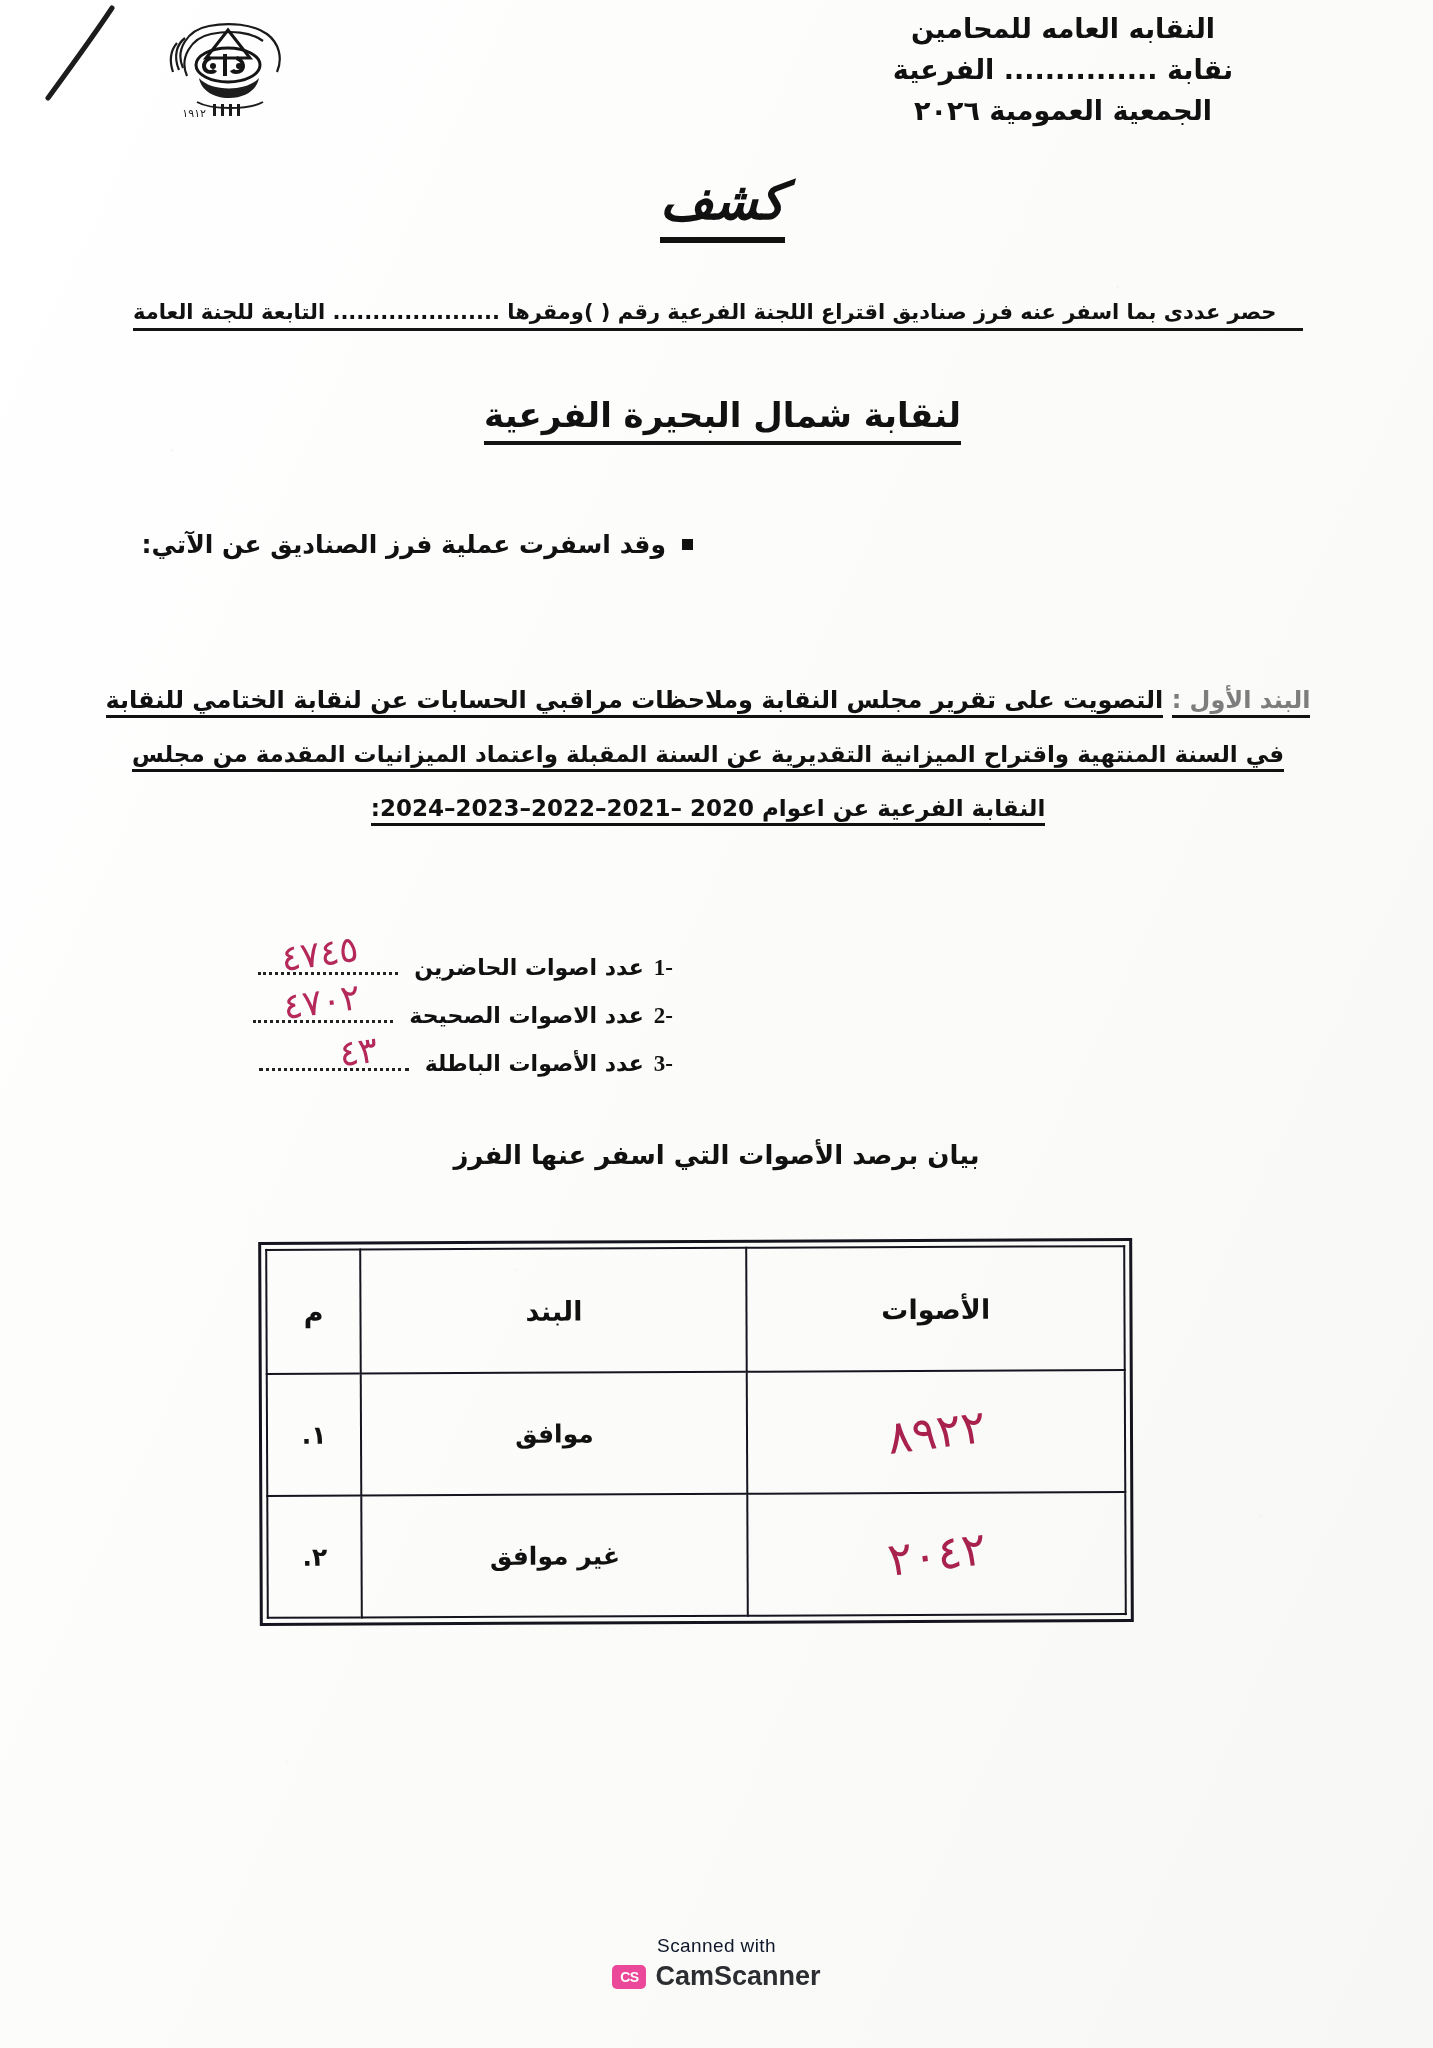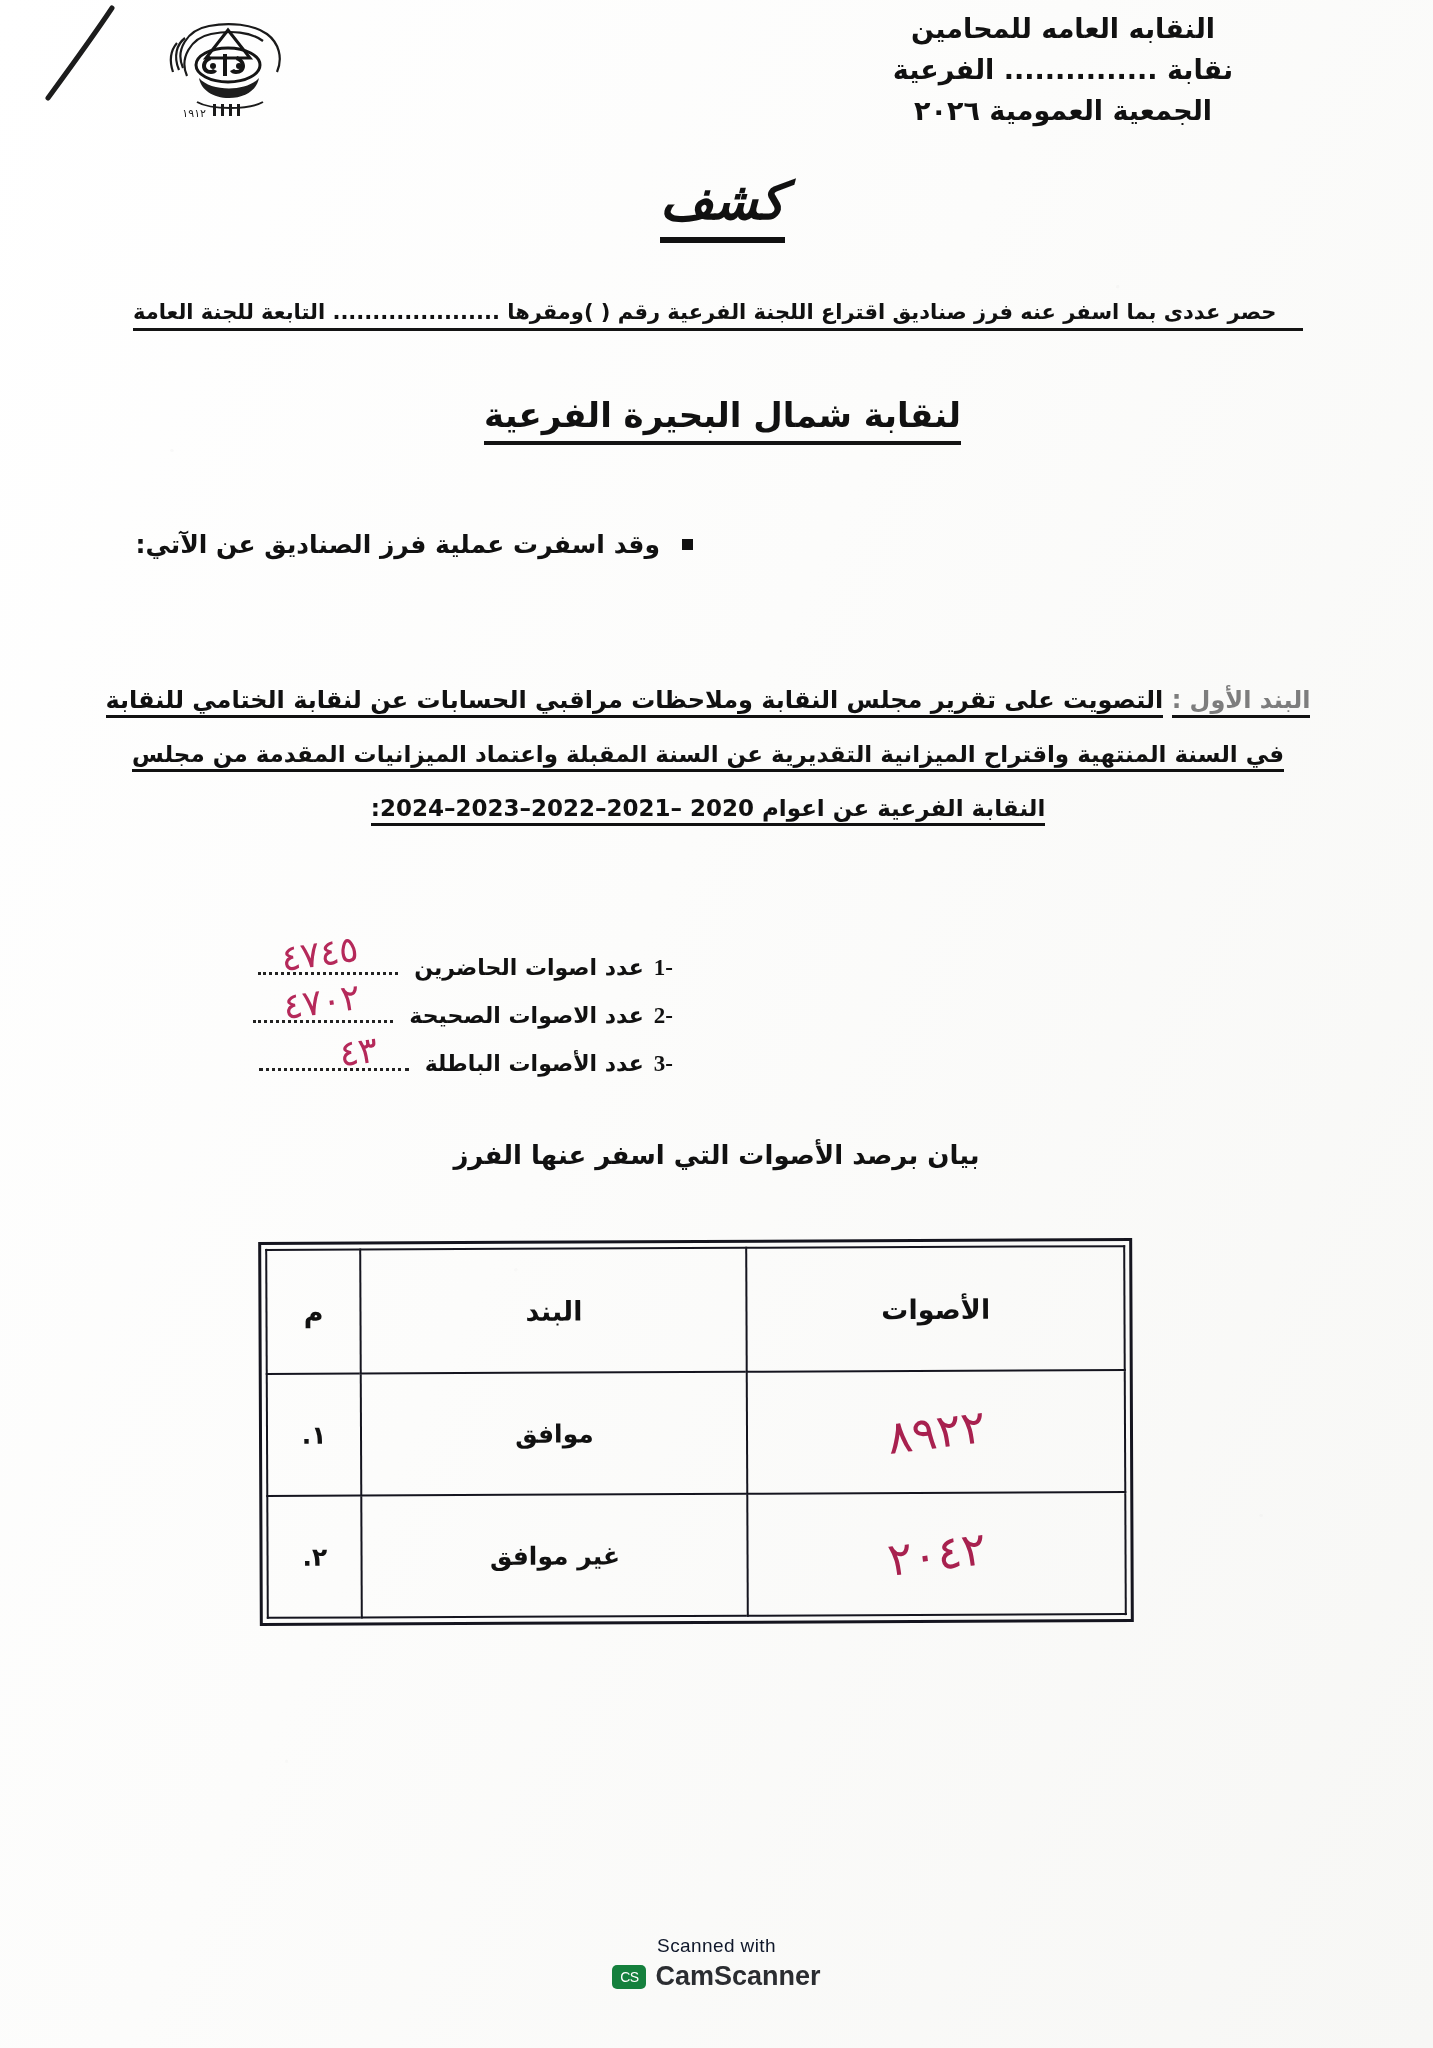--- a/index.html
+++ b/index.html
@@ -130,21 +130,21 @@
   }
 
   
   .bullet-row {
     position: absolute;
     top: 530px;
     right: 740px;
     direction: rtl;
     display: flex;
     align-items: center;
-    gap: 22px;
+    gap: 16px;
   }
   .bullet-sq {
     width: 11px;
     height: 11px;
     background: #111;
     flex: 0 0 auto;
   }
   .bullet-row .txt {
     font-family: "DejaVu Sans", sans-serif;
     font-weight: 700;
@@ -309,25 +309,25 @@
   }
   .cam-brand {
     display: inline-flex;
     align-items: center;
     gap: 9px;
   }
   .cam-logo {
     width: 34px;
     height: 24px;
     border-radius: 5px;
-    background: #15803d;
+    background: #ec4899;
     color: #fff;
     font-family: "Liberation Sans", sans-serif;
     font-size: 14px;
-    font-weight: 400;
+    font-weight: 700;
     display: inline-flex;
     align-items: center;
     justify-content: center;
     letter-spacing: -0.5px;
   }
   .cam-name {
     font-family: "Liberation Sans", sans-serif;
     font-size: 27px;
     color: #2b2d31;
     font-weight: 700;

